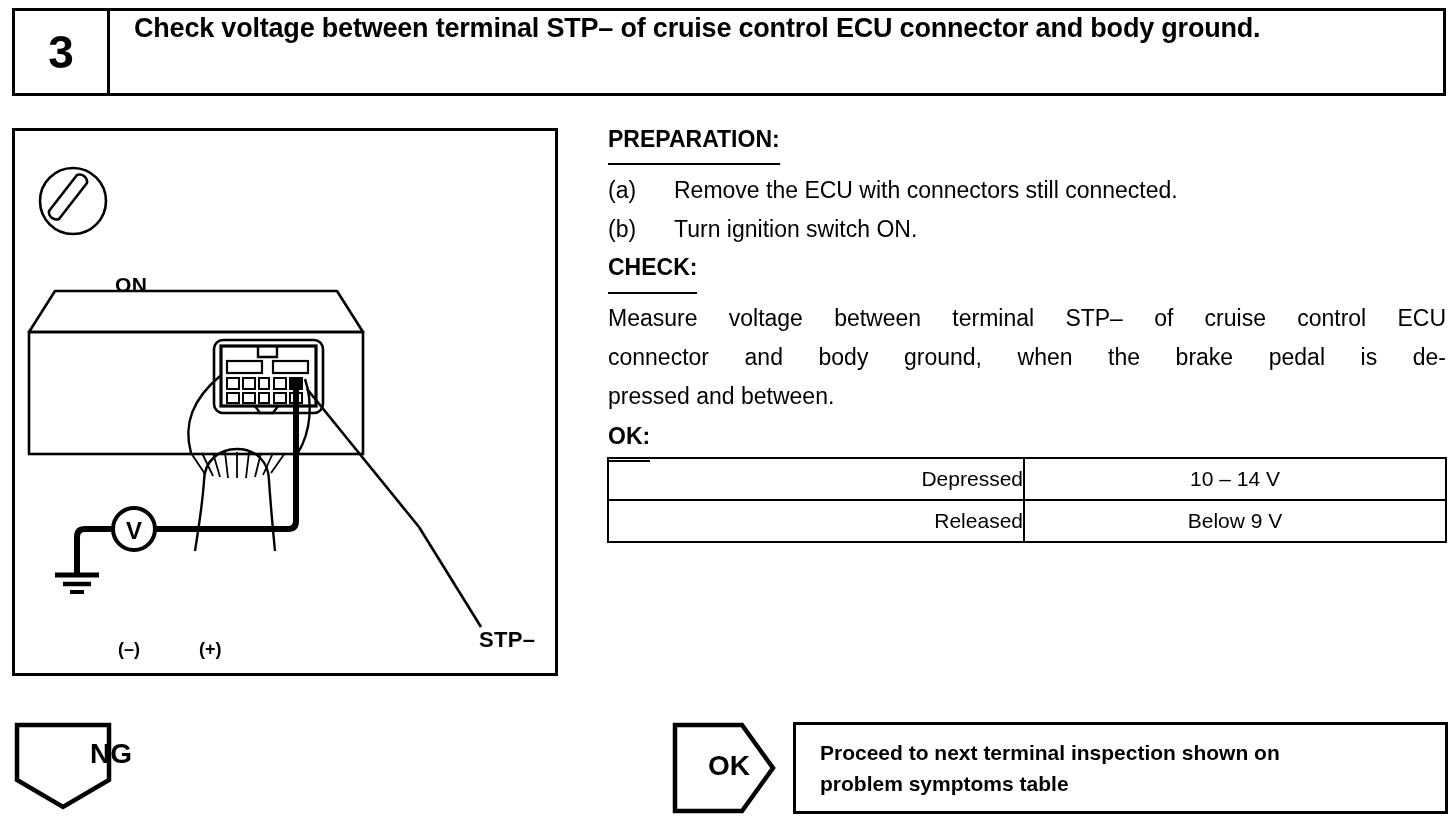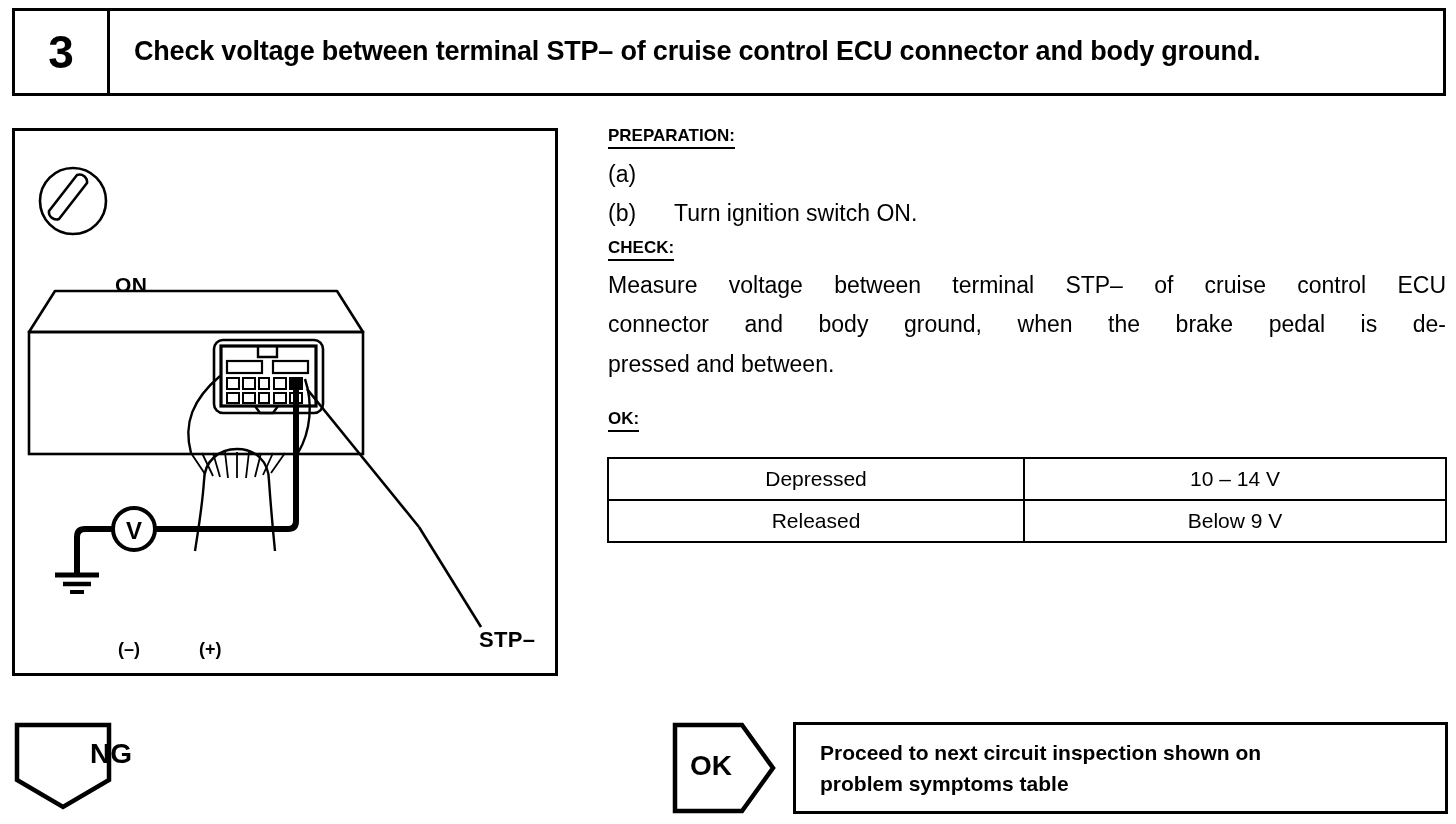--- a/index.html
+++ b/index.html
@@ -37,21 +37,21 @@
     flex: 0 0 auto;
   }
   .step-number {
     font-size: 46px;
     font-weight: bold;
     line-height: 1;
   }
   .step-title-cell {
     flex: 1 1 auto;
     display: flex;
-    align-items: center;
+    align-items: flex-start;
     padding: 0 14px 0 24px;
   }
   .step-title {
     font-size: 27px;
     font-weight: bold;
     line-height: 1.30;
     letter-spacing: -0.2px;
   }
 
   
@@ -101,27 +101,27 @@
   }
 
   
   .instructions {
     position: absolute;
     left: 608px;
     top: 126px;
     width: 842px;
   }
   .section-heading {
-    font-size: 17px;
+    font-size: 23px;
     font-weight: bold;
     display: inline-block;
     border-bottom: 2.5px solid #000;
     line-height: 1.18;
     margin: 0 0 4px 0;
-    padding-bottom: 1px;
+    padding-bottom: 10px;
   }
   .prep-list {
     margin: 2px 0 4px 0;
   }
   .prep-item {
     display: flex;
     font-size: 23px;
     line-height: 1.68;
     white-space: nowrap;
   }
@@ -139,39 +139,39 @@
   .check-paragraph .line {
     display: block;
     text-align: justify;
     text-align-last: justify;
     white-space: nowrap;
   }
   .check-paragraph .line.last {
     text-align-last: left;
   }
   .heading-spacer-check { margin-top: 2px; }
-  .heading-spacer-ok { margin-top: 22px; text-align: right; }
+  .heading-spacer-ok { margin-top: 4px; text-align: right; }
 
   
   .spec-table {
     position: absolute;
     left: 607px;
     top: 457px;
     width: 840px;
     border-collapse: collapse;
     table-layout: fixed;
   }
   .spec-table td {
     border: 2.5px solid #000;
     height: 40px;
     text-align: center;
     font-size: 21px;
     padding: 0;
   }
-  .spec-table td.col-condition { width: 414px; }
+  .spec-table td.col-condition { width: 414px; text-align: right; }
 
   
   .ng-marker {
     position: absolute;
     left: 14px;
     top: 722px;
     width: 98px;
     height: 88px;
   }
   .ng-marker svg { display: block; }
@@ -192,21 +192,21 @@
     top: 722px;
     width: 104px;
     height: 92px;
   }
   .ok-marker svg { display: block; }
   .ok-text {
     position: absolute;
     left: 0;
     top: 28px;
     width: 78px;
-    text-align: center;
+    text-align: right;
     font-size: 28px;
     font-weight: bold;
   }
 
   .result-box {
     position: absolute;
     left: 793px;
     top: 722px;
     width: 655px;
     height: 92px;
@@ -317,20 +317,21 @@
   <div class="stp-label">STP–</div>
 </div>
 
 <div class="instructions">
 
   <div class="section-heading">PREPARATION:</div>
 
   <div class="prep-list">
     <div class="prep-item">
       <span class="prep-marker">(a)</span>
+      <span>Remove the ECU with connectors still connected.</span>
     </div>
     <div class="prep-item">
       <span class="prep-marker">(b)</span>
       <span>Turn ignition switch ON.</span>
     </div>
   </div>
 
   <div class="section-heading heading-spacer-check">CHECK:</div>
 
   <div class="check-paragraph">
@@ -364,16 +365,16 @@
 
 <div class="ok-marker">
   <svg width="104" height="92" viewBox="0 0 104 92">
     <path d="M 3 3 L 70 3 L 101 46 L 70 89 L 3 89 Z" fill="#fff" stroke="#000" stroke-width="4.5" stroke-linejoin="miter"></path>
   </svg>
   <div class="ok-text">OK</div>
 </div>
 
 <div class="result-box">
   <div class="result-text">
-    <div>Proceed to next circuit inspection shown on</div>
+    <div>Proceed to next terminal inspection shown on</div>
     <div>problem symptoms table</div>
   </div>
 </div>
 
 </body></html>

